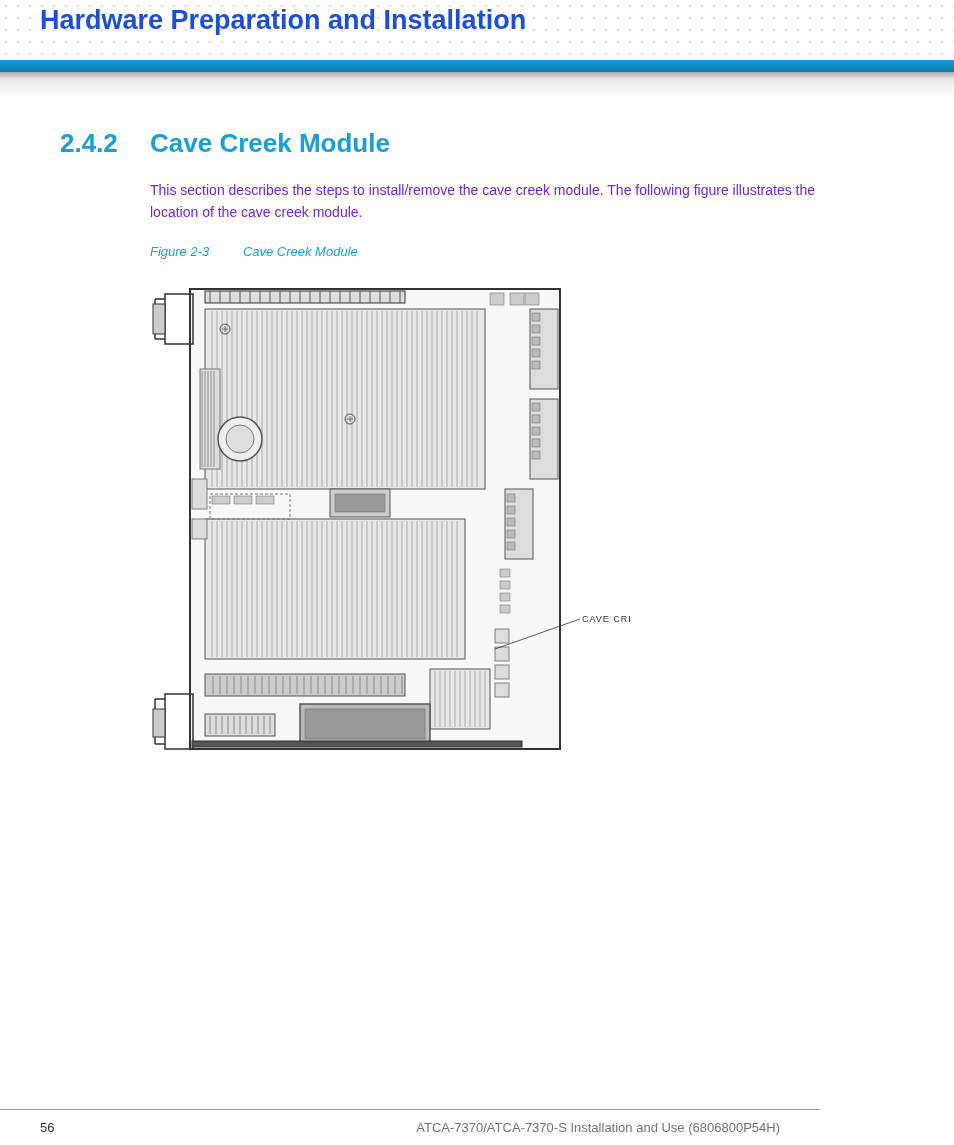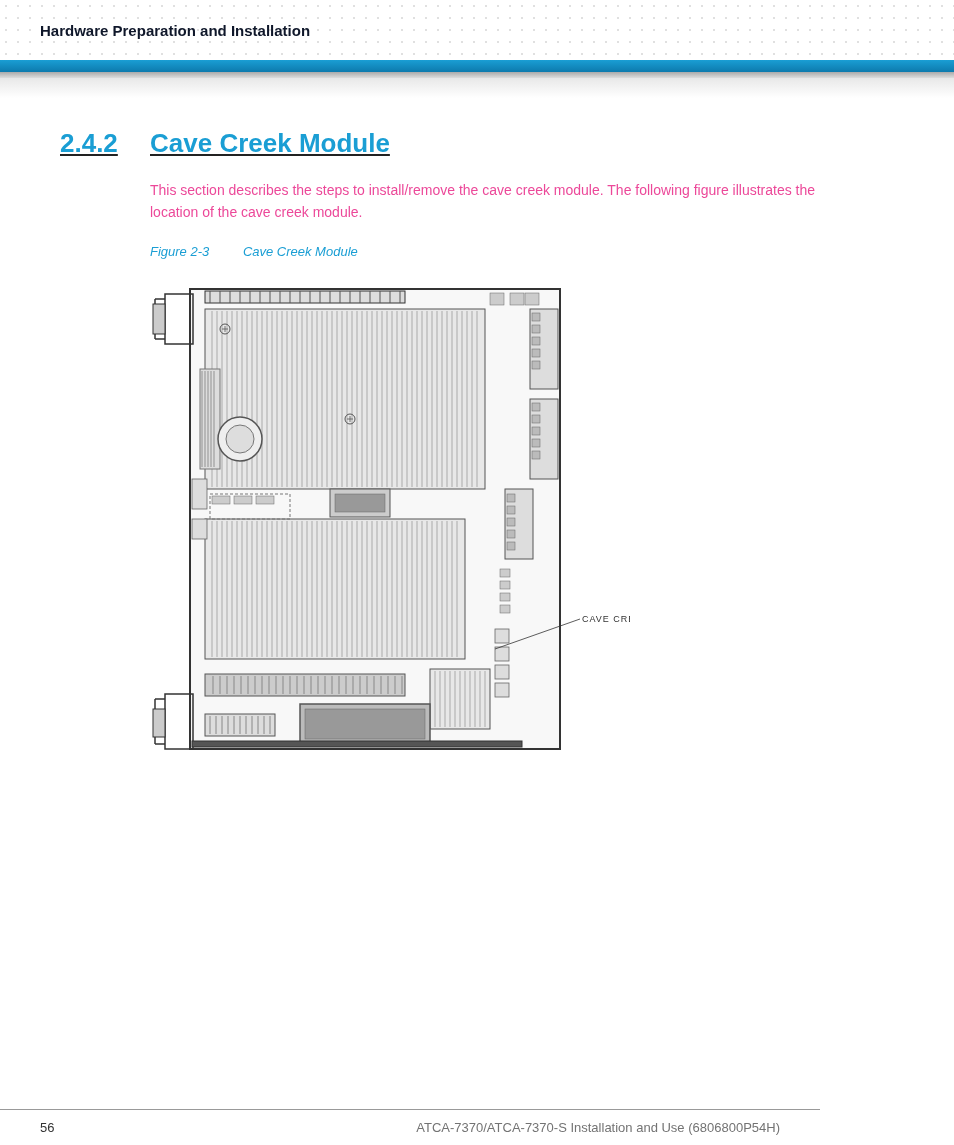--- a/index.html
+++ b/index.html
@@ -22,25 +22,25 @@
     }
     .header-dot-pattern {
       position: absolute;
       top: 0; left: 0; right: 0; bottom: 0;
       background-image: radial-gradient(circle, #c0c0c0 1px, transparent 1px);
       background-size: 12px 12px;
       opacity: 0.5;
     }
     .header-title-bar {
       position: absolute;
-      top: 22px;
+      top: 5px;
       left: 40px;
-      font-size: 15px;
+      font-size: 27px;
       font-weight: bold;
-      color: #0f172a;
+      color: #1d4ed8;
       z-index: 2;
     }
     .header-blue-bar {
       width: 100%;
       height: 12px;
       background: linear-gradient(180deg, #1a9ed4 0%, #0d7aad 100%);
     }
     .header-gray-bar {
       width: 100%;
       height: 6px;
@@ -55,38 +55,37 @@
     
     .content-area {
       padding: 30px 40px 40px 60px;
     }
 
     .section-heading {
       display: flex;
       align-items: flex-start;
       gap: 20px;
       margin-bottom: 20px;
-      text-decoration: underline;
     }
     .section-number {
       font-size: 26px;
       font-weight: bold;
       color: #1a9ed4;
       min-width: 70px;
     }
     .section-title {
       font-size: 26px;
       font-weight: bold;
       color: #1a9ed4;
     }
 
     .body-text {
       font-size: 14px;
       line-height: 1.6;
-      color: #ec4899;
+      color: #6d28d9;
       margin-bottom: 20px;
       margin-left: 90px;
       max-width: 680px;
     }
 
     .figure-caption {
       font-size: 13px;
       color: #1a9ed4;
       font-style: italic;
       margin-left: 90px;

